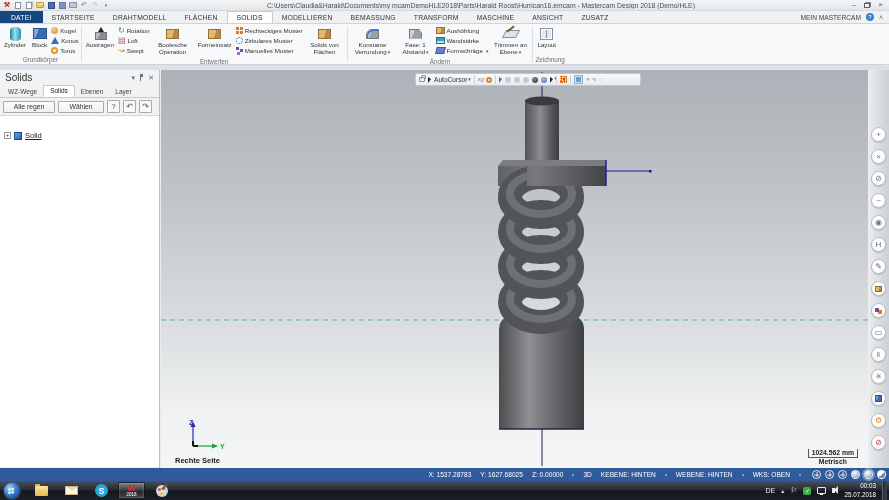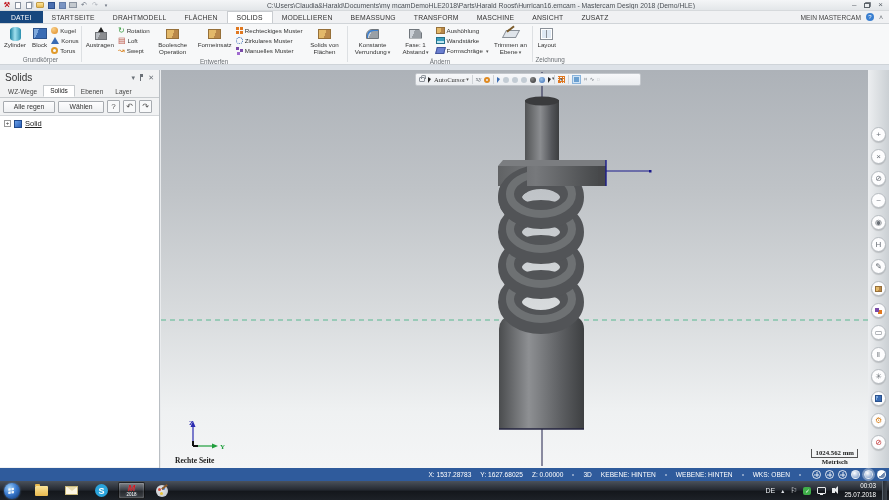--- a/index.html
+++ b/index.html
@@ -96,30 +96,30 @@
   .pin { width:3px; height:7px; border-left:1px solid #6a7077; border-top:3px solid #6a7077; }
   .sp-tabs { display:flex; align-items:flex-end; height:13px; padding-left:2px; border-bottom:1px solid #c6cacd; }
   .sp-tab { font-size:6.5px; color:#444; padding:1px 6px 2px 6px; }
   .sp-tab-active { background:#fff; border:1px solid #c6cacd; border-bottom:1px solid #fff; color:#222; }
   .sp-toolbar { display:flex; align-items:center; gap:3px; padding:2px 3px; }
   .sp-btn { height:12px; border:1px solid #a7abb0; background:linear-gradient(#fdfdfe,#eef0f2); font-size:6.8px;
     color:#333; display:flex; align-items:center; justify-content:center; border-radius:1px; }
   .sp-btn-regen { width:52px; } .sp-btn-select { width:46px; }
   .sp-ibtn { width:13px; height:13px; border:1px solid #a7abb0; background:#f8f9fa; display:flex; align-items:center;
     justify-content:center; font-size:8px; color:#555; border-radius:1px; }
-  .sp-tree { background:#fff; border-top:1px solid #d4d7da; height:352px; padding:3px 4px; }
+  .sp-tree { background:#fff; border-top:1px solid #d4d7da; height:352px; padding:15px 4px; }
   .tree-item { display:flex; align-items:center; gap:3px; }
   .expander { width:7px; height:7px; border:1px solid #999; background:#fff; font-size:6px; line-height:5px;
     text-align:center; color:#333; }
   .solid-ico { width:8px; height:8px; background:linear-gradient(135deg,#6aa0e8,#2a5fb8); border:1px solid #20498c; }
   .tree-label { font-size:7.5px; color:#222; text-decoration:underline; }
 
   
   .viewport { position:absolute; left:161px; top:0; width:707px; height:398px;
-    background:linear-gradient(180deg,#adb2b8 0%,#bfc3c7 30%,#d9dcde 62%,#eff1f2 86%,#f4f5f6 100%); overflow:hidden;font-family:Liberation Serif, serif; }
+    background:linear-gradient(180deg,#adb2b8 0%,#bfc3c7 30%,#d9dcde 62%,#eff1f2 86%,#f4f5f6 100%); overflow:hidden; }
   .model-svg { position:absolute; left:0; top:0; }
 
   
   .selbar { position:absolute; left:254px; top:3px; width:226px; height:13px; background:linear-gradient(#f7f8fa,#e9ecef);
     border:1px solid #c3c7cc; border-radius:2px; display:flex; align-items:center; gap:3px; padding:0 3px; }
   .sb { font-size:7px; line-height:7px; color:#6a7077; display:flex; align-items:center; }
   .sb-lock { width:6px; height:5px; border:1px solid #8a9098; border-radius:1px; position:relative; }
   .sb-lock::before { content:""; position:absolute; top:-3px; left:1px; width:3px; height:3px; border:1px solid #8a9098; border-bottom:none; border-radius:2px 2px 0 0; }
   .sb-cursor { width:0; height:0; border-left:3px solid #222; border-top:2px solid transparent; border-bottom:4px solid transparent; }
   .sb-label { font-size:6.6px; color:#333; }

